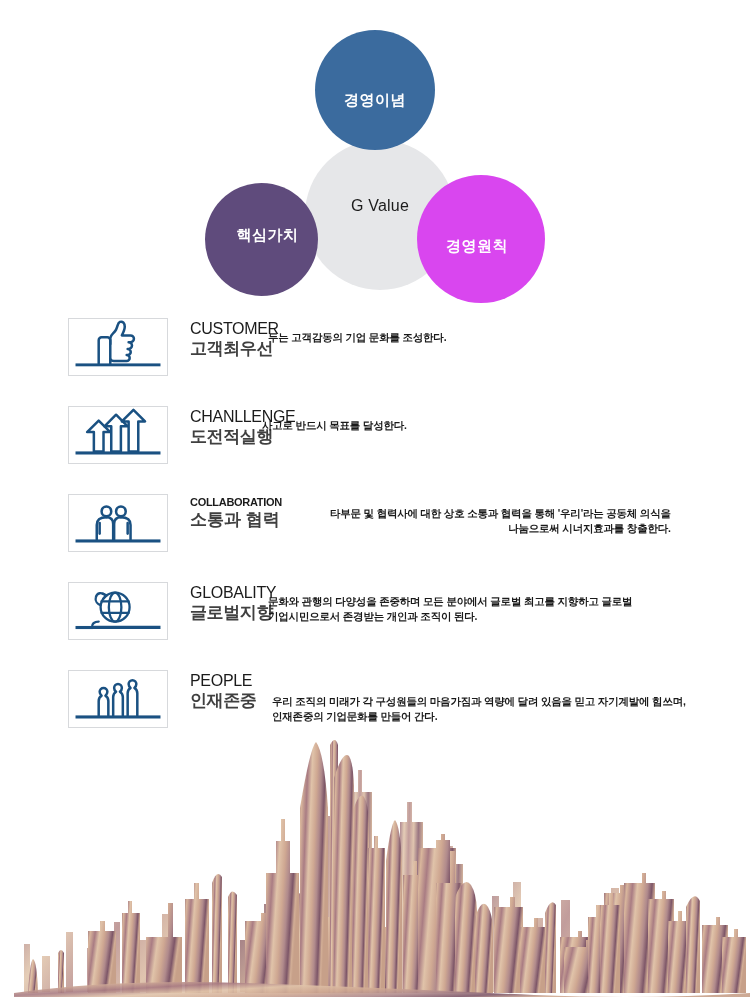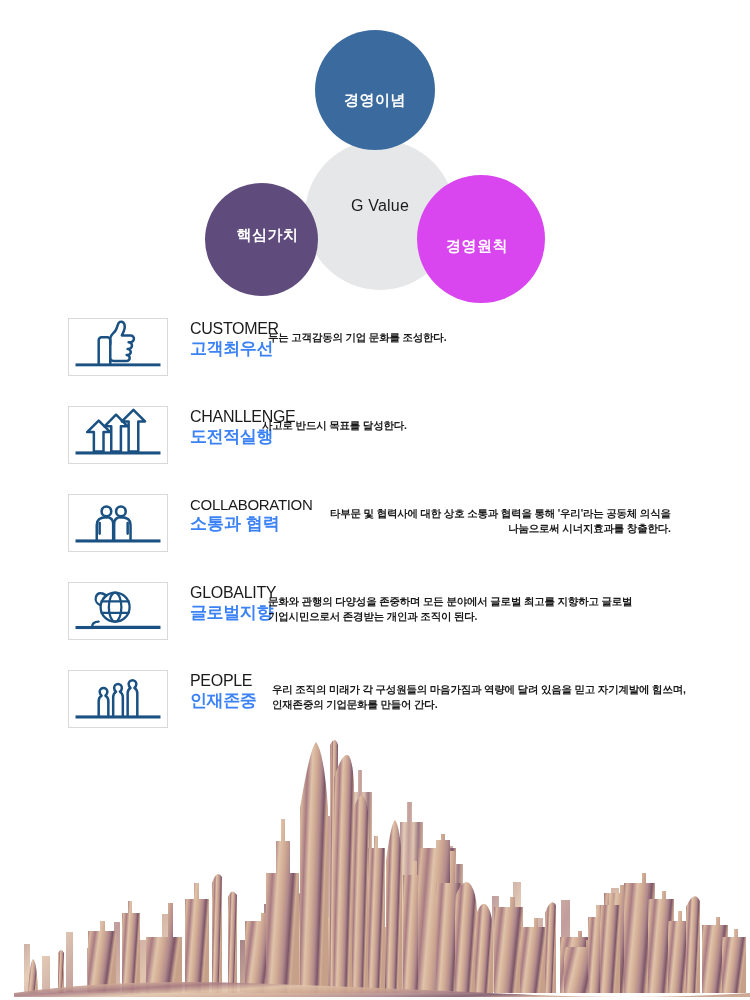--- a/index.html
+++ b/index.html
@@ -102,21 +102,21 @@
     font-size: 16px;
     font-weight: 400;
     color: #1b1b1b;
     letter-spacing: -0.3px;
     line-height: 1.15;
     white-space: nowrap;
   }
   .label-ko {
     font-size: 17px;
     font-weight: 700;
-    color: #3b82f6;
+    color: #404040;
     letter-spacing: -0.4px;
     line-height: 1.25;
     white-space: nowrap;
   }
   .desc {
     position: absolute;
     top: 16px;
     font-size: 10.5px;
     line-height: 1.45;
     color: #1a1a1a;
@@ -128,23 +128,23 @@
   
   .row-customer      .label-col { left: 190px; }
   .row-customer      .desc      { left: 268px; top: 18px; }
   .row-chanllenge    .label-col { left: 190px; }
   .row-chanllenge    .desc      { left: 262px; top: 18px; }
   .row-collaboration .label-col { left: 190px; width: 160px; }
   .row-collaboration .desc      { left: 330px; top: 18px; text-align: right; }
   .row-globality     .label-col { left: 190px; }
   .row-globality     .desc      { left: 268px; top: 18px; }
   .row-people        .label-col { left: 190px; }
-  .row-people        .desc      { left: 272px; top: 18px; }
-
-  .row-collaboration .label-en { font-size: 15px; }
+  .row-people        .desc      { left: 272px; top: 30px; }
+
+  .row-collaboration .label-en { font-size: 11px; font-weight: bold; }
   .row-collaboration .label-ko { letter-spacing: 0px; }
 
   
   #skyline {
     position: absolute;
     left: 0; bottom: 0;
     width: 750px;
     height: 260px;
   }
   #skyline svg { display: block; width: 100%; height: 100%; }

